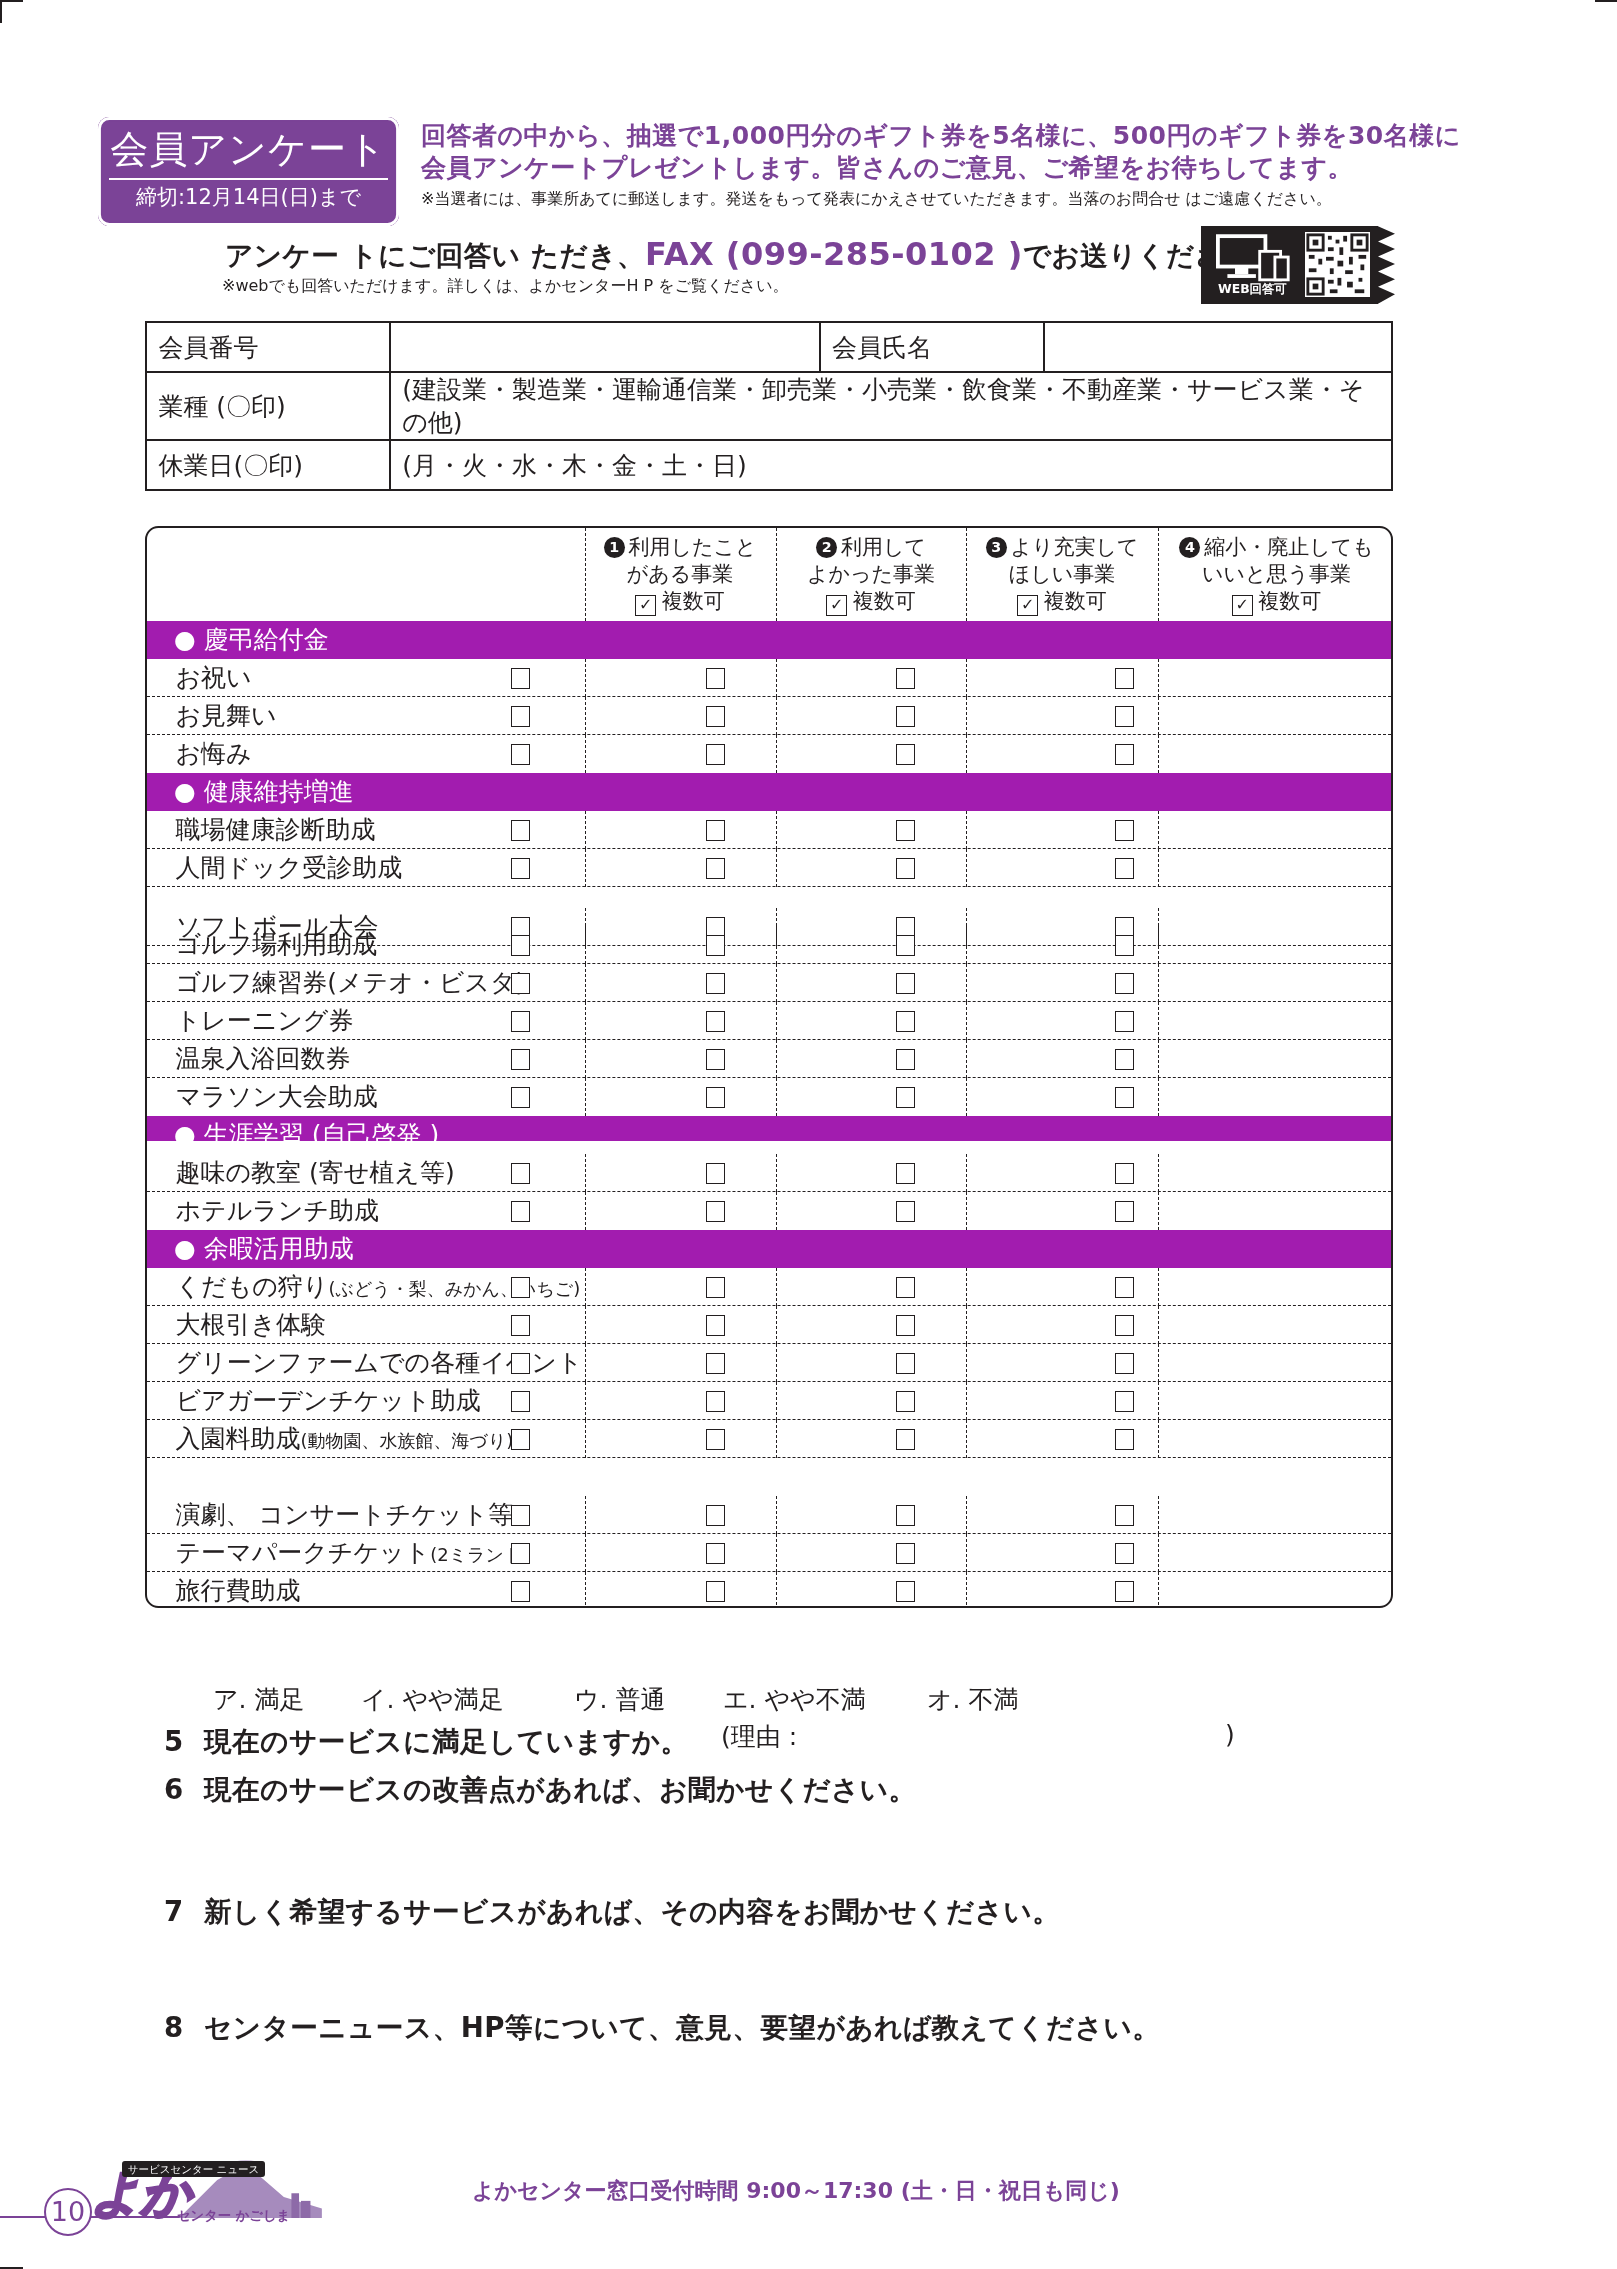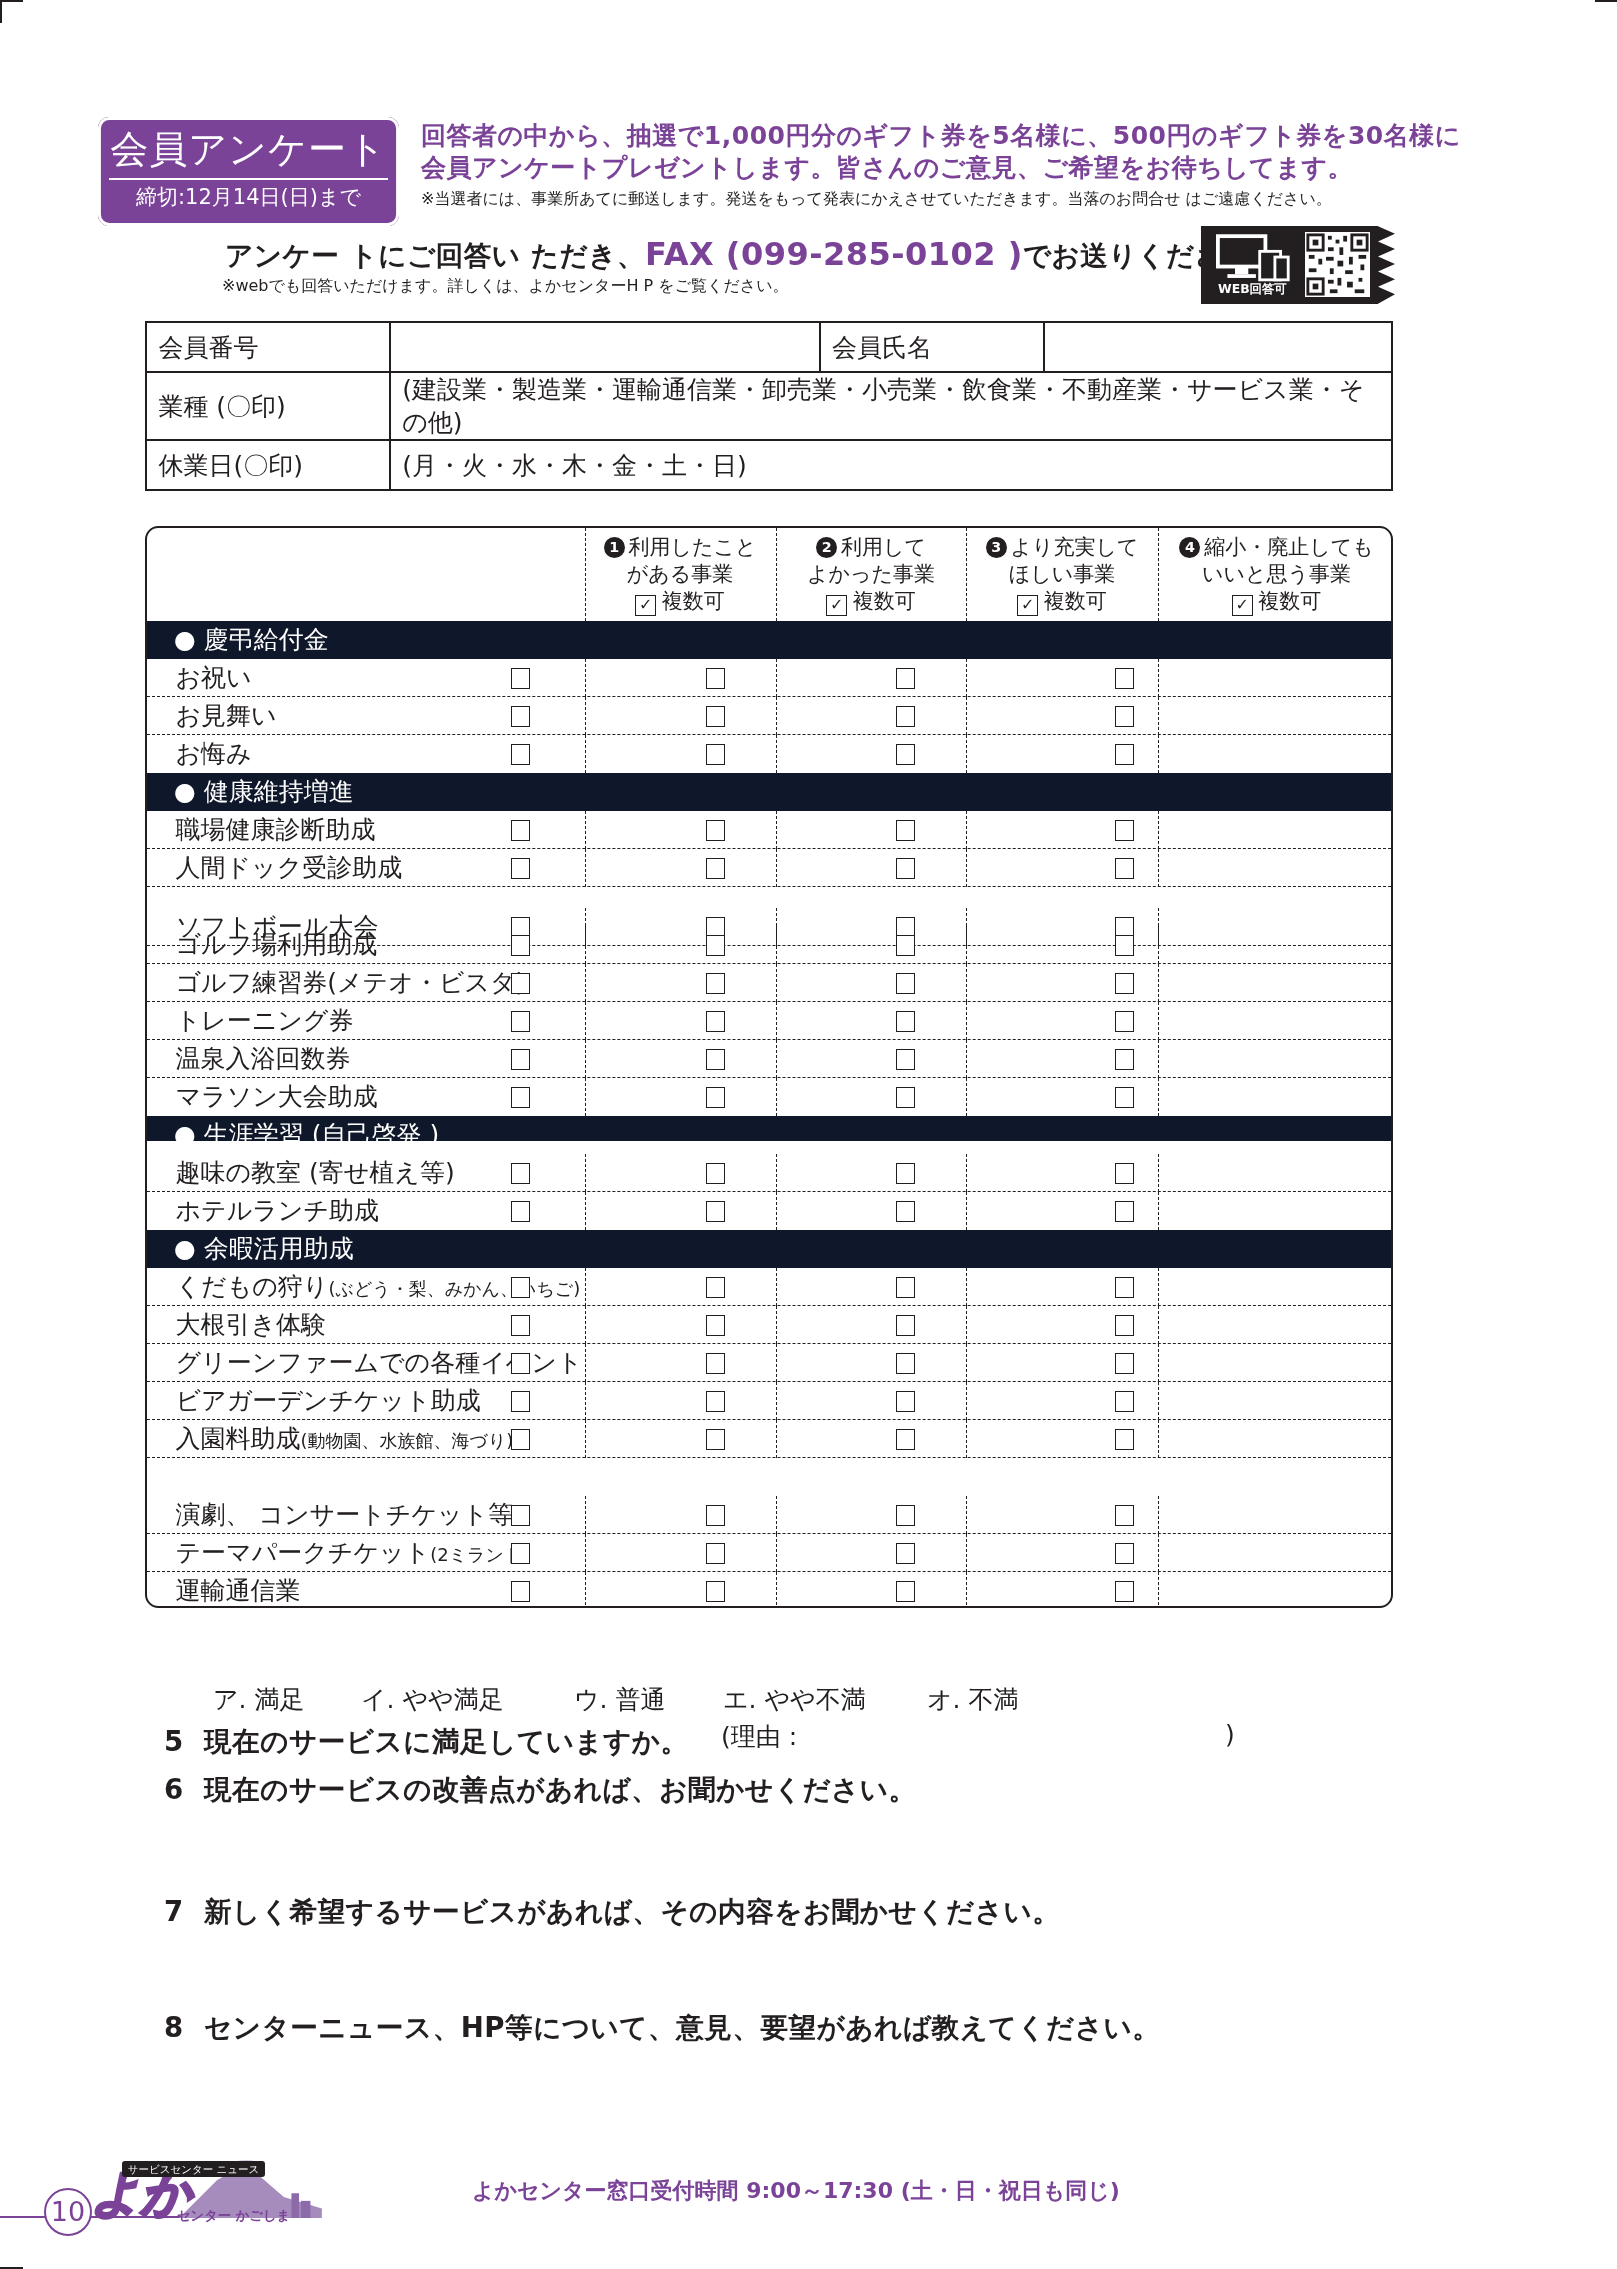--- a/index.html
+++ b/index.html
@@ -24,21 +24,21 @@
   .web-box .label{position:absolute;left:17px;bottom:5.7px;color:#fff;font-size:12.4px;font-weight:bold;}
   .qr{position:absolute;right:7.6px;top:5.7px;width:65px;height:65px;background:#fff;}
   
   table.info{position:absolute;left:145px;top:321px;width:1248px;border-collapse:collapse;}
   table.info td{border:2.4px solid #231f20;font-size:25px;height:48px;padding:0 11.4px;}
   
   .survey{left:145px;top:526px;width:1248px;height:1082px;border:2.4px solid #231f20;border-radius:13.3px;overflow:hidden;box-sizing:border-box;}
   .srow{position:absolute;left:0;width:100%;height:38px;}
   .srow .lbl{position:absolute;left:28.5px;top:0;line-height:38px;font-size:25px;white-space:nowrap;}
   .srow .lbl small{font-size:18px;}
-  .cat{background:#0f172a;color:#fff;}
+  .cat{background:#a21caf;color:#fff;}
   .cat .lbl{left:27px;font-size:25px;}
   .dash-h{position:absolute;left:0;width:100%;border-top:1.9px dashed #231f20;}
   .dash-v{position:absolute;width:0;border-left:1.9px dashed #231f20;}
   .cb{position:absolute;width:19px;height:21px;border:1.4px solid #231f20;box-sizing:border-box;background:#fff;}
   .head{position:absolute;top:0;height:93px;text-align:center;font-size:21px;line-height:27px;padding-top:5.7px;box-sizing:border-box;}
   .num{display:inline-block;width:21px;height:21px;border-radius:50%;background:#231f20;color:#fff;font-size:14.3px;line-height:21px;text-align:center;font-weight:bold;vertical-align:1.9px;margin-right:3.8px;}
   .chk{display:inline-block;width:19px;height:19px;border:1.4px solid #231f20;font-size:16px;line-height:18px;vertical-align:-1.9px;margin-right:5.7px;}
   
   .q{left:164px;font-size:27.6px;font-weight:bold;color:#231f20;letter-spacing:0.5px;}
   .q .n{display:inline-block;width:40px;}
@@ -411,21 +411,21 @@
       <div class="cb" style="left: 364px; top: 8.6px;"></div>
       <div class="dash-v" style="left: 629px; top: 0px; height: 38px;"></div>
       <div class="cb" style="left: 559px; top: 8.6px;"></div>
       <div class="dash-v" style="left: 819px; top: 0px; height: 38px;"></div>
       <div class="cb" style="left: 749px; top: 8.6px;"></div>
       <div class="dash-v" style="left: 1011px; top: 0px; height: 38px;"></div>
       <div class="cb" style="left: 968px; top: 8.6px;"></div>
       <div class="dash-h" style="top: 37px;"></div>
     </div>
     <div class="srow" style="top: 1044px;">
-      <span class="lbl"><span>運輸通信業</span><small></small></span>
+      <span class="lbl"><span>旅行費助成</span><small></small></span>
       <div class="dash-v" style="left: 438px; top: 0px; height: 38px;"></div>
       <div class="cb" style="left: 364px; top: 8.6px;"></div>
       <div class="dash-v" style="left: 629px; top: 0px; height: 38px;"></div>
       <div class="cb" style="left: 559px; top: 8.6px;"></div>
       <div class="dash-v" style="left: 819px; top: 0px; height: 38px;"></div>
       <div class="cb" style="left: 749px; top: 8.6px;"></div>
       <div class="dash-v" style="left: 1011px; top: 0px; height: 38px;"></div>
       <div class="cb" style="left: 968px; top: 8.6px;"></div>
     </div>
   </div>

